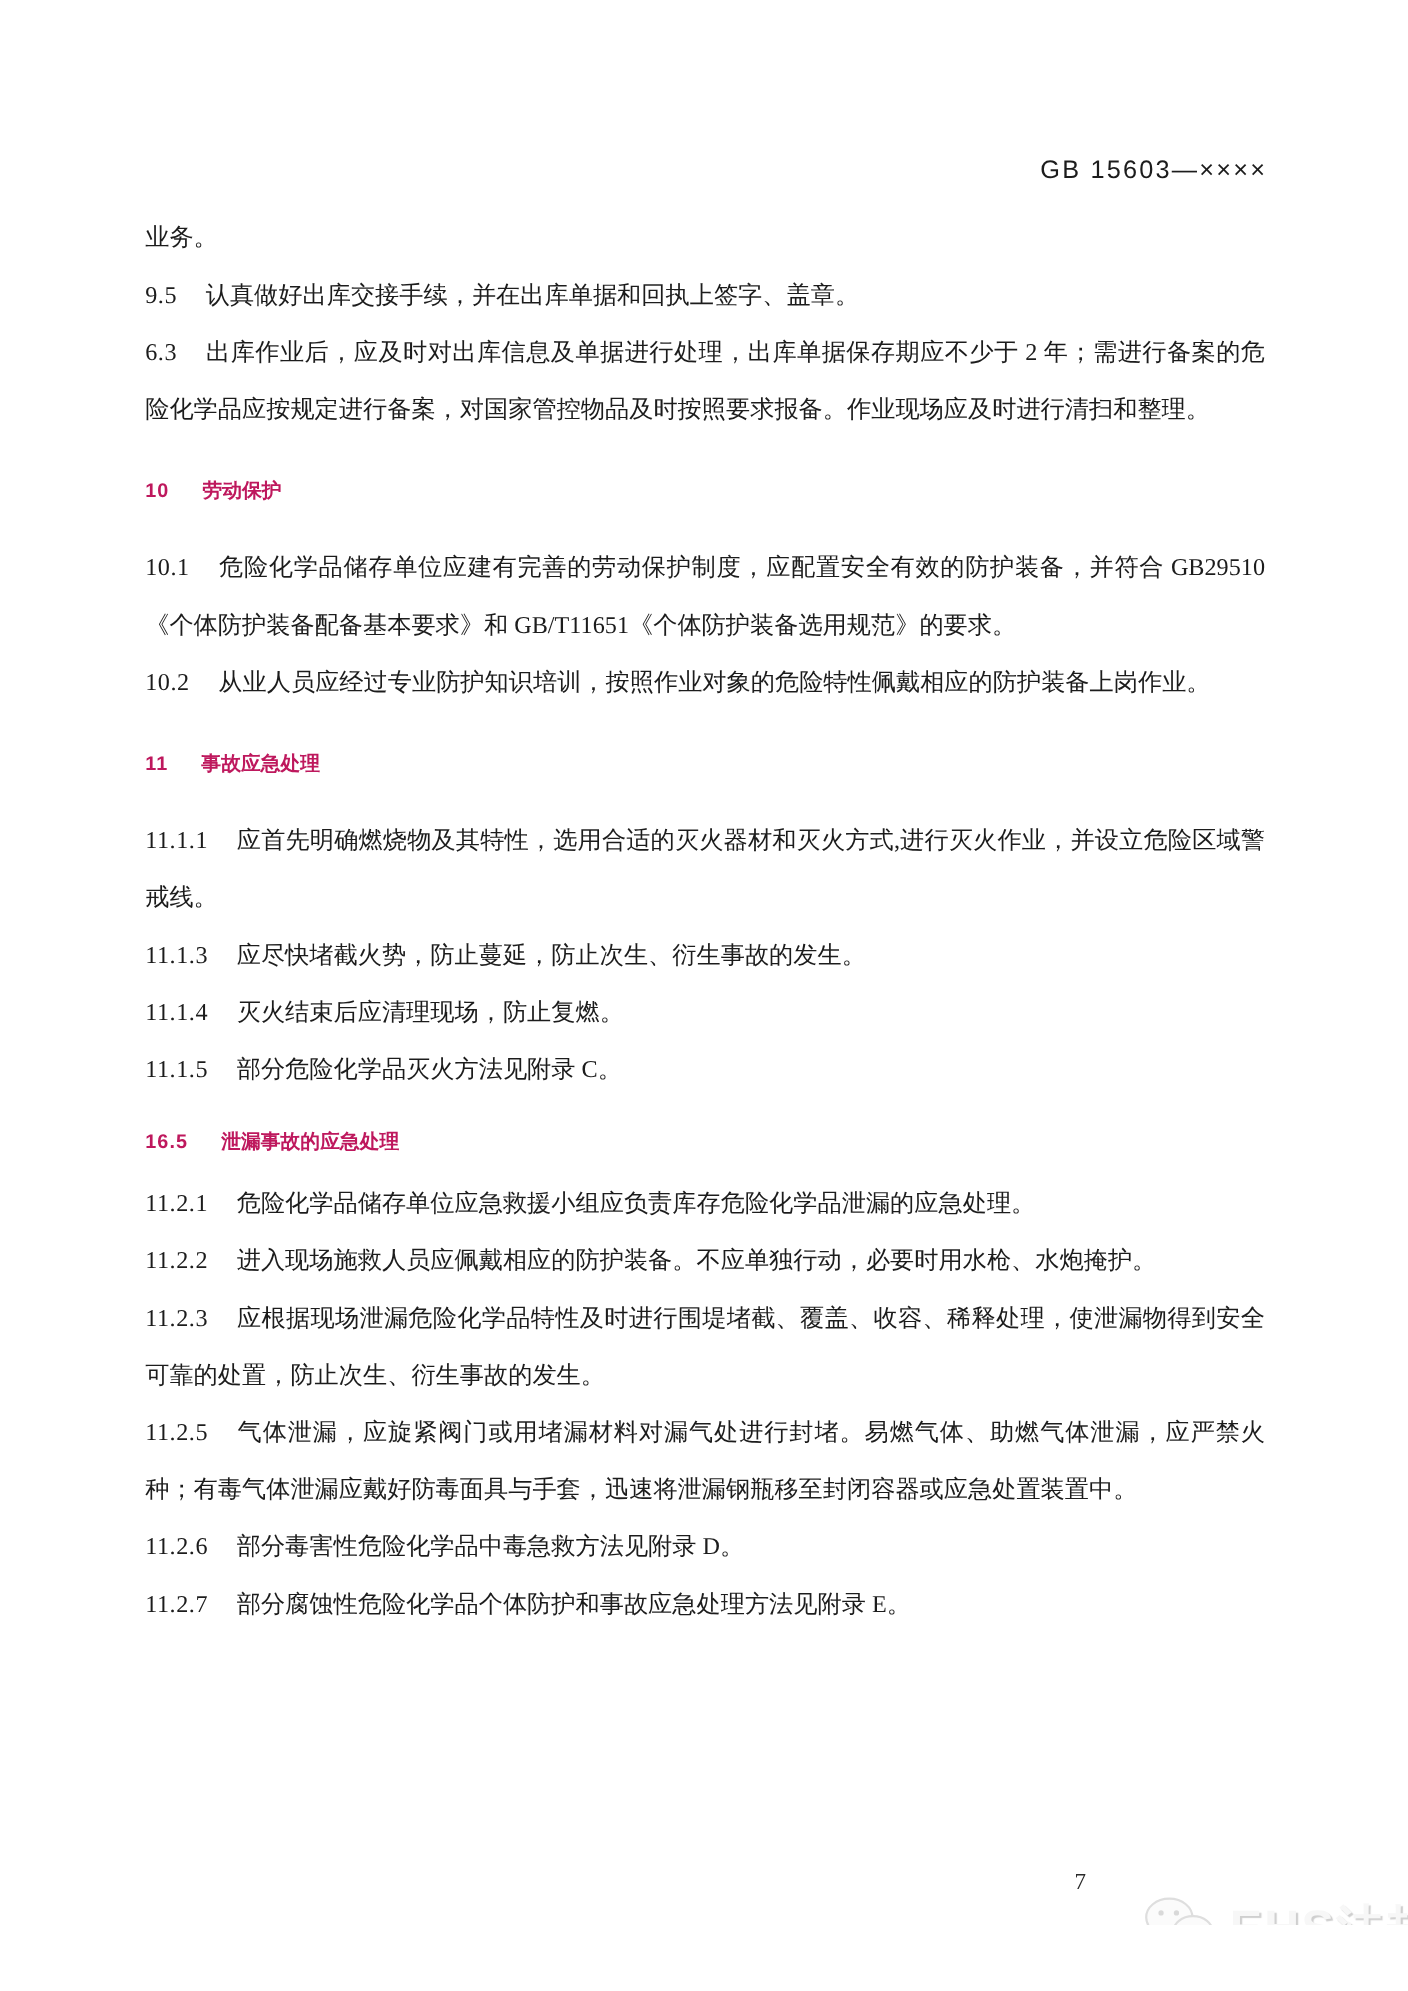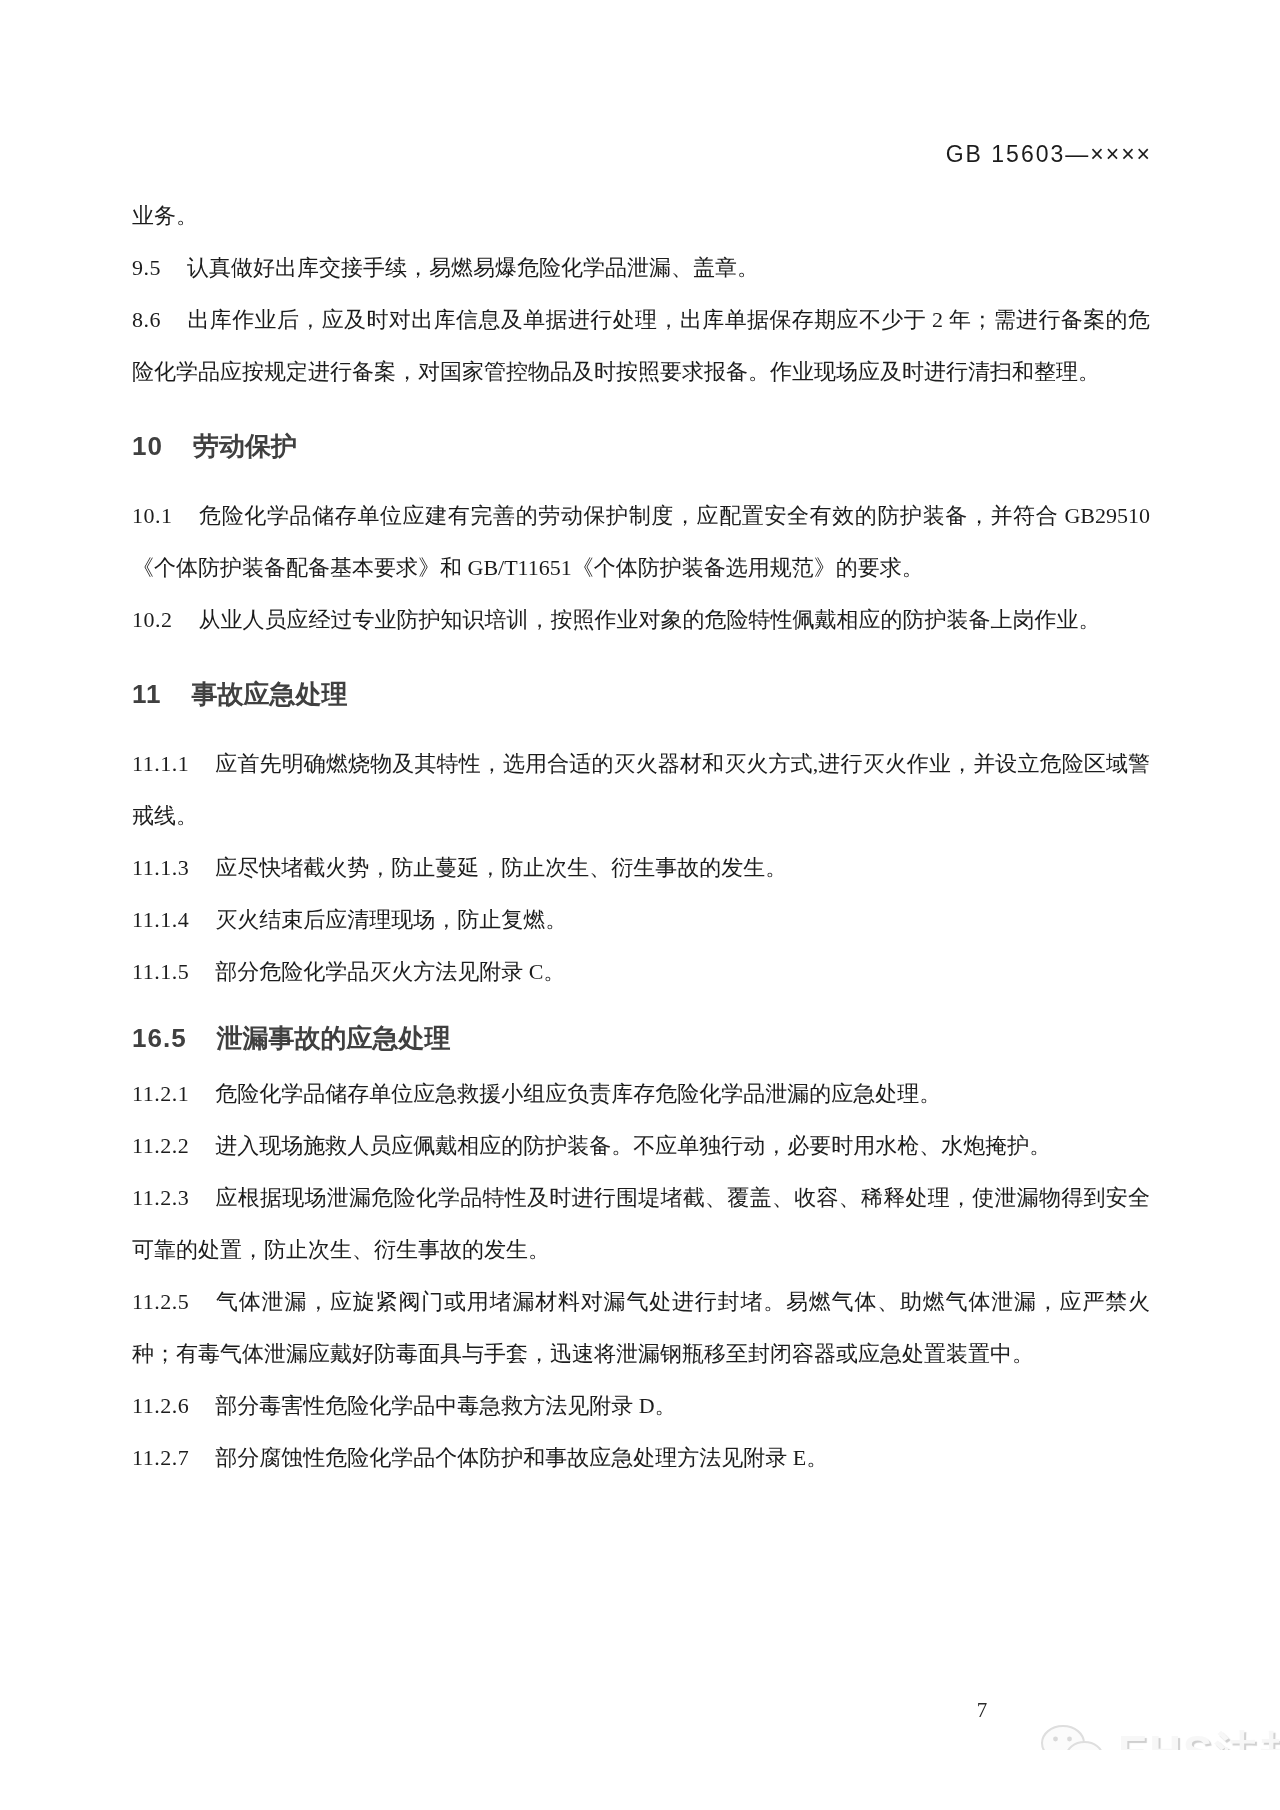--- a/index.html
+++ b/index.html
@@ -39,23 +39,23 @@
     text-align-last: left;
   }
   p.body-para .num {
     margin-right: 26px;
     letter-spacing: 0.5px;
   }
   p.body-para .num:empty { margin-right: 0; }
   h2.sec-heading, h3.sub-heading {
     font-family: "Liberation Sans", "DejaVu Sans", sans-serif;
     font-weight: bold;
-    font-size: 26px;
+    font-size: 18px;
     line-height: 52px;
-    color: #404040;
+    color: #be185d;
   }
   h2.sec-heading { margin: 22px 0 18px 0; }
   h3.sub-heading { margin: 14px 0 4px 0; }
   h2.sec-heading .num, h3.sub-heading .num {
     margin-right: 30px;
     letter-spacing: 1px;
   }
   .page-number {
     position: absolute;
     left: 962px;
@@ -90,23 +90,23 @@
 <body>
 
 <div class="page">
 
   <div class="doc-header">GB 15603—××××</div>
 
   <div class="content">
 
     <p class="body-para"><span class="num"></span><span>业务。</span></p>
 
-    <p class="body-para"><span class="num">9.5</span><span>认真做好出库交接手续，易燃易爆危险化学品泄漏、盖章。</span></p>
+    <p class="body-para"><span class="num">9.5</span><span>认真做好出库交接手续，并在出库单据和回执上签字、盖章。</span></p>
 
-    <p class="body-para"><span class="num">8.6</span><span>出库作业后，应及时对出库信息及单据进行处理，出库单据保存期应不少于 2 年；需进行备案的危险化学品应按规定进行备案，对国家管控物品及时按照要求报备。作业现场应及时进行清扫和整理。</span></p>
+    <p class="body-para"><span class="num">6.3</span><span>出库作业后，应及时对出库信息及单据进行处理，出库单据保存期应不少于 2 年；需进行备案的危险化学品应按规定进行备案，对国家管控物品及时按照要求报备。作业现场应及时进行清扫和整理。</span></p>
 
     <h2 class="sec-heading"><span class="num">10</span><span>劳动保护</span></h2>
 
     <p class="body-para"><span class="num">10.1</span><span>危险化学品储存单位应建有完善的劳动保护制度，应配置安全有效的防护装备，并符合 GB29510《个体防护装备配备基本要求》和 GB/T11651《个体防护装备选用规范》的要求。</span></p>
 
     <p class="body-para"><span class="num">10.2</span><span>从业人员应经过专业防护知识培训，按照作业对象的危险特性佩戴相应的防护装备上岗作业。</span></p>
 
     <h2 class="sec-heading"><span class="num">11</span><span>事故应急处理</span></h2>
 
 

